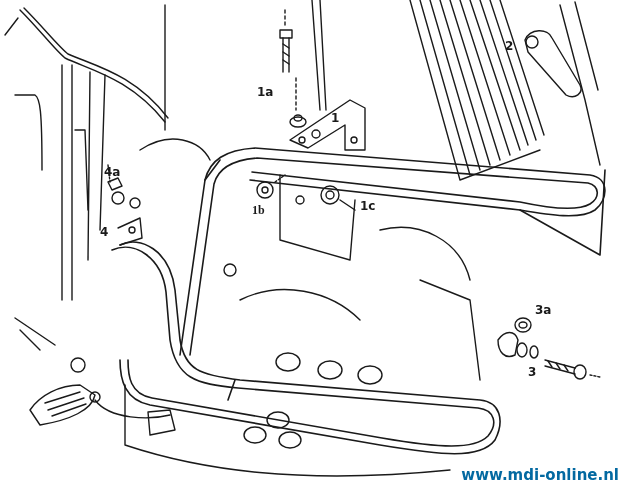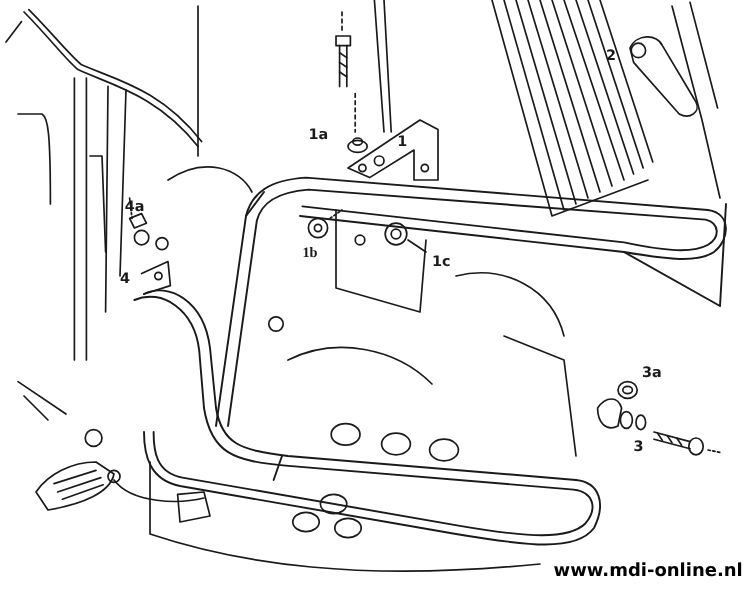--- a/index.html
+++ b/index.html
@@ -1,19 +1,19 @@
 <!DOCTYPE html>
 <html><head>
 <meta charset="utf-8">
 <style>
   html, body { margin: 0; padding: 0; background: #ffffff; }
   body { width: 625px; height: 492px; overflow: hidden; position: relative; font-family: "DejaVu Sans", sans-serif; }
   #canvas { position: absolute; left: 0; top: 0; width: 625px; height: 492px; }
   .lbl { position: absolute; font-family: "DejaVu Sans", sans-serif; font-size: 12px; color: #1a1a1a; font-weight: bold; line-height: 1; }
-  .watermark { position: absolute; right: 6px; bottom: 8px; font-family: "DejaVu Sans", sans-serif; font-weight: bold; font-size: 15px; color: #000000; }
+  .watermark { position: absolute; right: 6px; bottom: 8px; font-family: "DejaVu Sans", sans-serif; font-weight: bold; font-size: 15px; color: #0369a1; }
 </style>
 </head>
 <body>
 
 <svg id="canvas" viewBox="0 0 625 492" xmlns="http://www.w3.org/2000/svg" fill="none" stroke="#1a1a1a" stroke-width="1.4" stroke-linecap="round" stroke-linejoin="round">
 
   <g>
     <path d="M20 10 C40 30 55 50 65 58 C90 70 130 78 165 122"></path>
     <path d="M24 8 C44 28 58 46 68 54 C95 66 134 74 168 118"></path>
     <path d="M5 35 L18 18"></path>
@@ -130,22 +130,22 @@
     <ellipse cx="522" cy="350" rx="5" ry="7"></ellipse>
     <ellipse cx="534" cy="352" rx="4" ry="6"></ellipse>
     <path d="M545 360 L575 368 M545 366 L575 374"></path>
     <path d="M548 361 L552 367 M556 363 L560 369 M564 365 L568 371"></path>
     <ellipse cx="580" cy="372" rx="6" ry="7"></ellipse>
     <path d="M590 375 L600 377" stroke-dasharray="2 2"></path>
   </g>
 </svg>
 
 <div class="lbl" style="left:331px;top:112px;">1</div>
-<div class="lbl" style="left:257px;top:86px;margin-top:20px;">1a</div>
+<div class="lbl" style="left:257px;top:86px;">1a</div>
 <div class="lbl" style="left:252px;top:204px;font-family:Liberation Serif, serif;">1b</div>
-<div class="lbl" style="left:360px;top:212px;">1c</div>
+<div class="lbl" style="left:360px;top:200px;">1c</div>
 <div class="lbl" style="left:505px;top:40px;">2</div>
 <div class="lbl" style="left:528px;top:366px;">3</div>
 <div class="lbl" style="left:535px;top:304px;">3a</div>
 <div class="lbl" style="left:100px;top:226px;">4</div>
 <div class="lbl" style="left:104px;top:166px;">4a</div>
 
 <div class="watermark">www.mdi-online.nl</div>
 
 </body></html>

